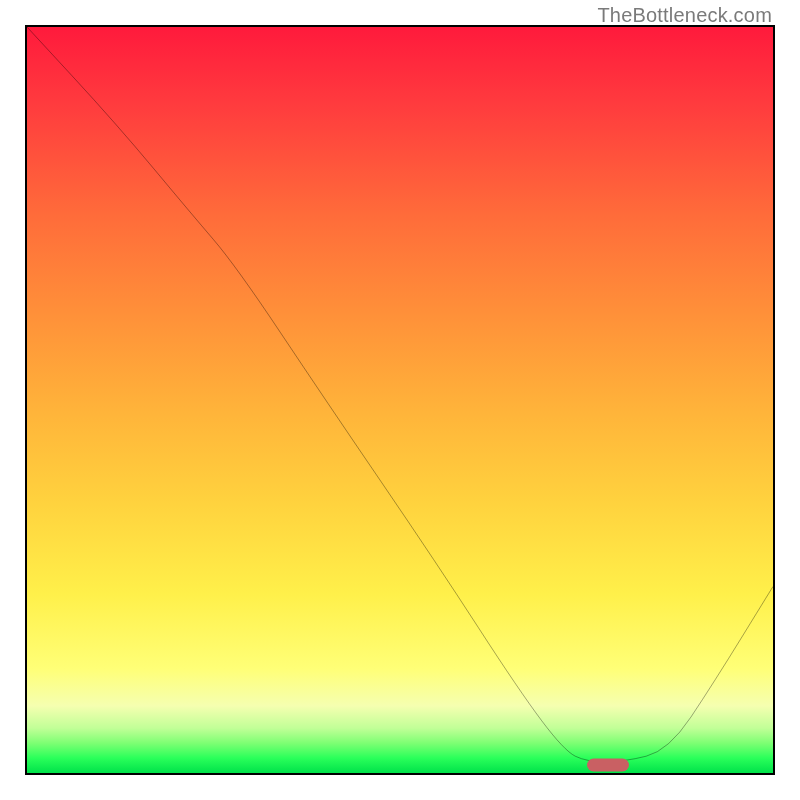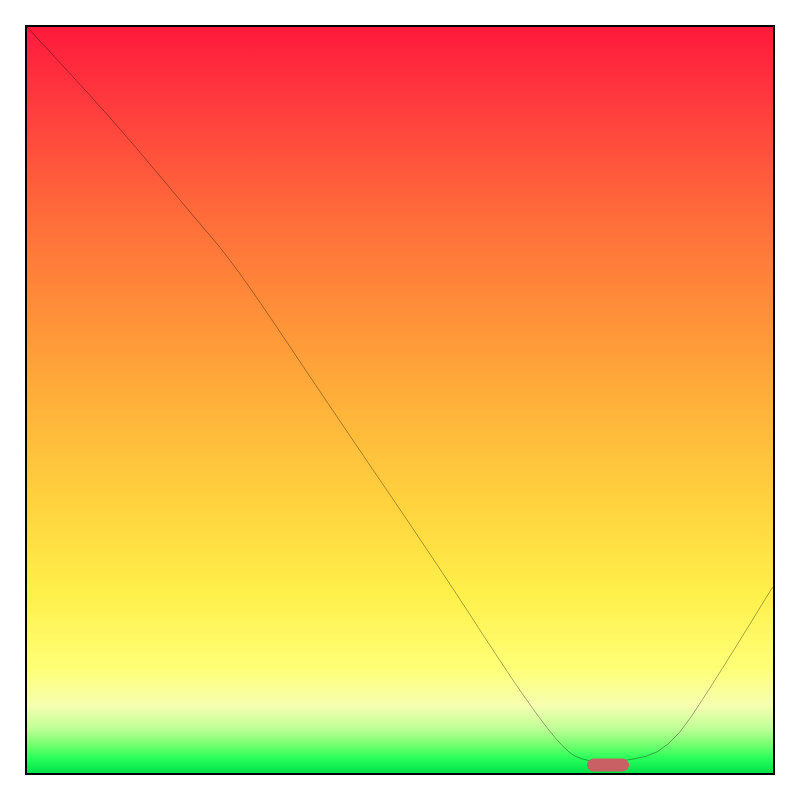--- a/index.html
+++ b/index.html
@@ -70,20 +70,21 @@
     font-size: 20px;
     letter-spacing: 0.2px;
     font-weight: 500;
     user-select: none;
   }
 </style>
 </head>
 <body>
 
 <div class="frame">
+  <div class="watermark">TheBottleneck.com</div>
 
   <div class="plot-area">
     <div class="heat-bg"></div>
 
     <svg class="curve" viewBox="0 0 100 100" preserveAspectRatio="none">
       <path id="curve-path" d="M 0,0 Q 0,0 6,6.5 Q 12,13 17,19 Q 22,25 25,28.5 Q 28.000000000000004,32 34,41 Q 40,50 47.5,61 Q 55.00000000000001,72 60.5,80.5 Q 66,89 69,93 Q 72,97 73.5,97.75 Q 75,98.5 77.5,98.5 Q 80,98.5 83,97.75 Q 86,97 89,92.5 Q 92,88 96,81.5 T 100,75" fill="none" stroke="#000" stroke-width="0.35" vector-effect="non-scaling-stroke"></path>
     </svg>
 
     <div id="marker" class="marker" style="left: 581.25px; top: 738px;"></div>
   </div>

